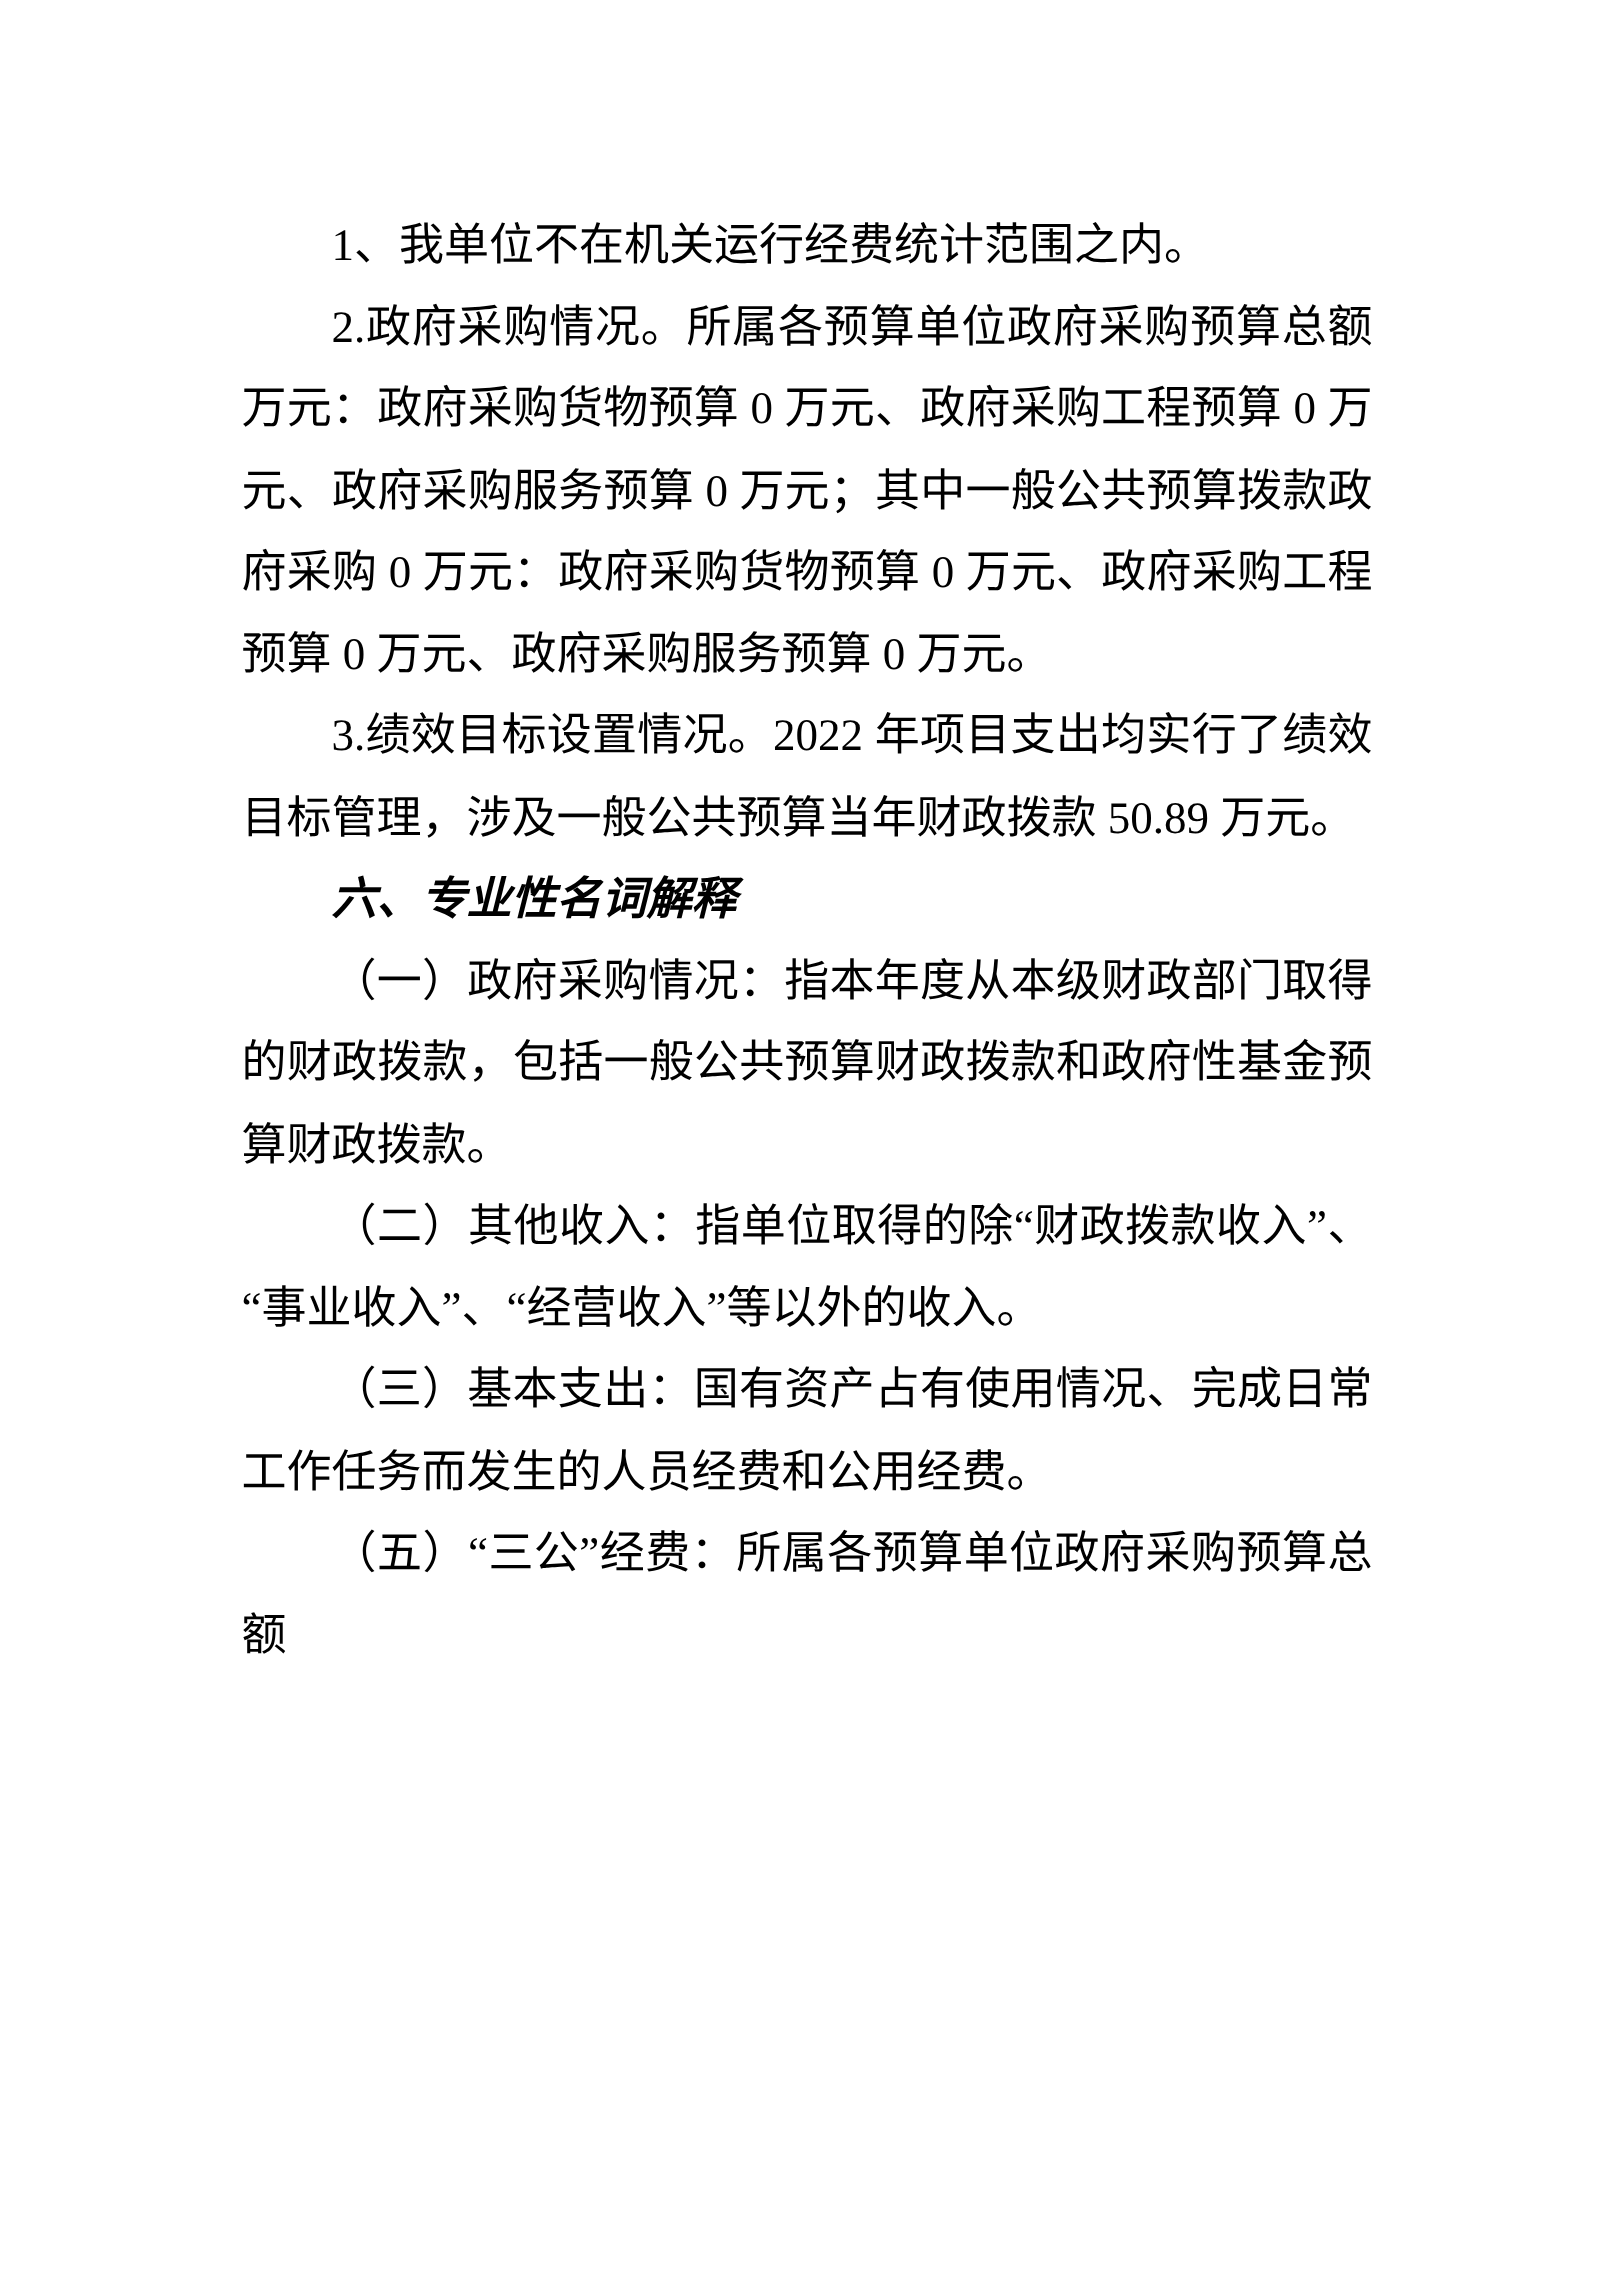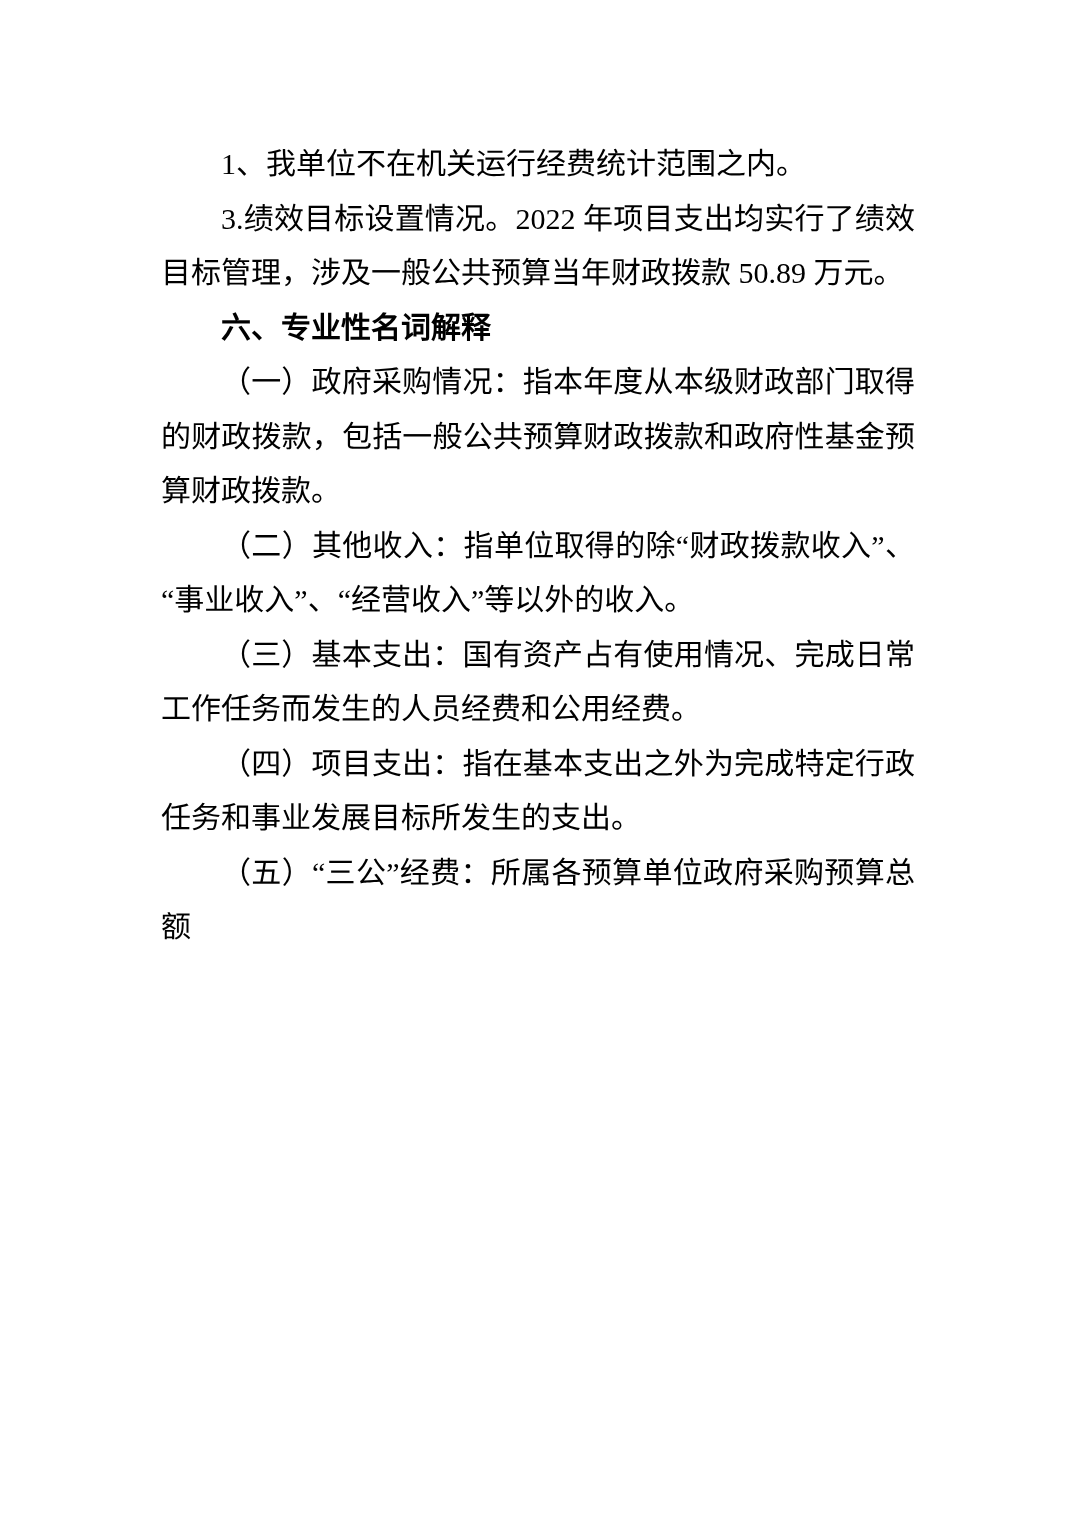--- a/index.html
+++ b/index.html
@@ -34,29 +34,30 @@
     text-justify: inter-ideograph;
   }
   .content p {
     margin: 0;
     padding: 0;
     text-indent: 2em;
   }
   .content p.heading {
     font-family: "Liberation Sans", "DejaVu Sans", sans-serif;
     font-weight: bold;
+    font-style: italic;
   }
 </style>
 </head>
 <body>
 
 <div class="page">
   <div class="content">
     <p>1、我单位不在机关运行经费统计范围之内。</p>
+    <p>2.政府采购情况。所属各预算单位政府采购预算总额 万元：政府采购货物预算 0 万元、政府采购工程预算 0 万元、政府采购服务预算 0 万元；其中一般公共预算拨款政府采购 0 万元：政府采购货物预算 0 万元、政府采购工程预算 0 万元、政府采购服务预算 0 万元。</p>
     <p>3.绩效目标设置情况。2022 年项目支出均实行了绩效目标管理，涉及一般公共预算当年财政拨款 50.89 万元。</p>
     <p class="heading">六、专业性名词解释</p>
     <p>（一）政府采购情况：指本年度从本级财政部门取得的财政拨款，包括一般公共预算财政拨款和政府性基金预算财政拨款。</p>
     <p>（二）其他收入：指单位取得的除“财政拨款收入”、“事业收入”、“经营收入”等以外的收入。</p>
     <p>（三）基本支出：国有资产占有使用情况、完成日常工作任务而发生的人员经费和公用经费。</p>
-    <p>（四）项目支出：指在基本支出之外为完成特定行政任务和事业发展目标所发生的支出。</p>
     <p>（五）“三公”经费：所属各预算单位政府采购预算总额</p>
   </div>
 </div>
 
 </body></html>

